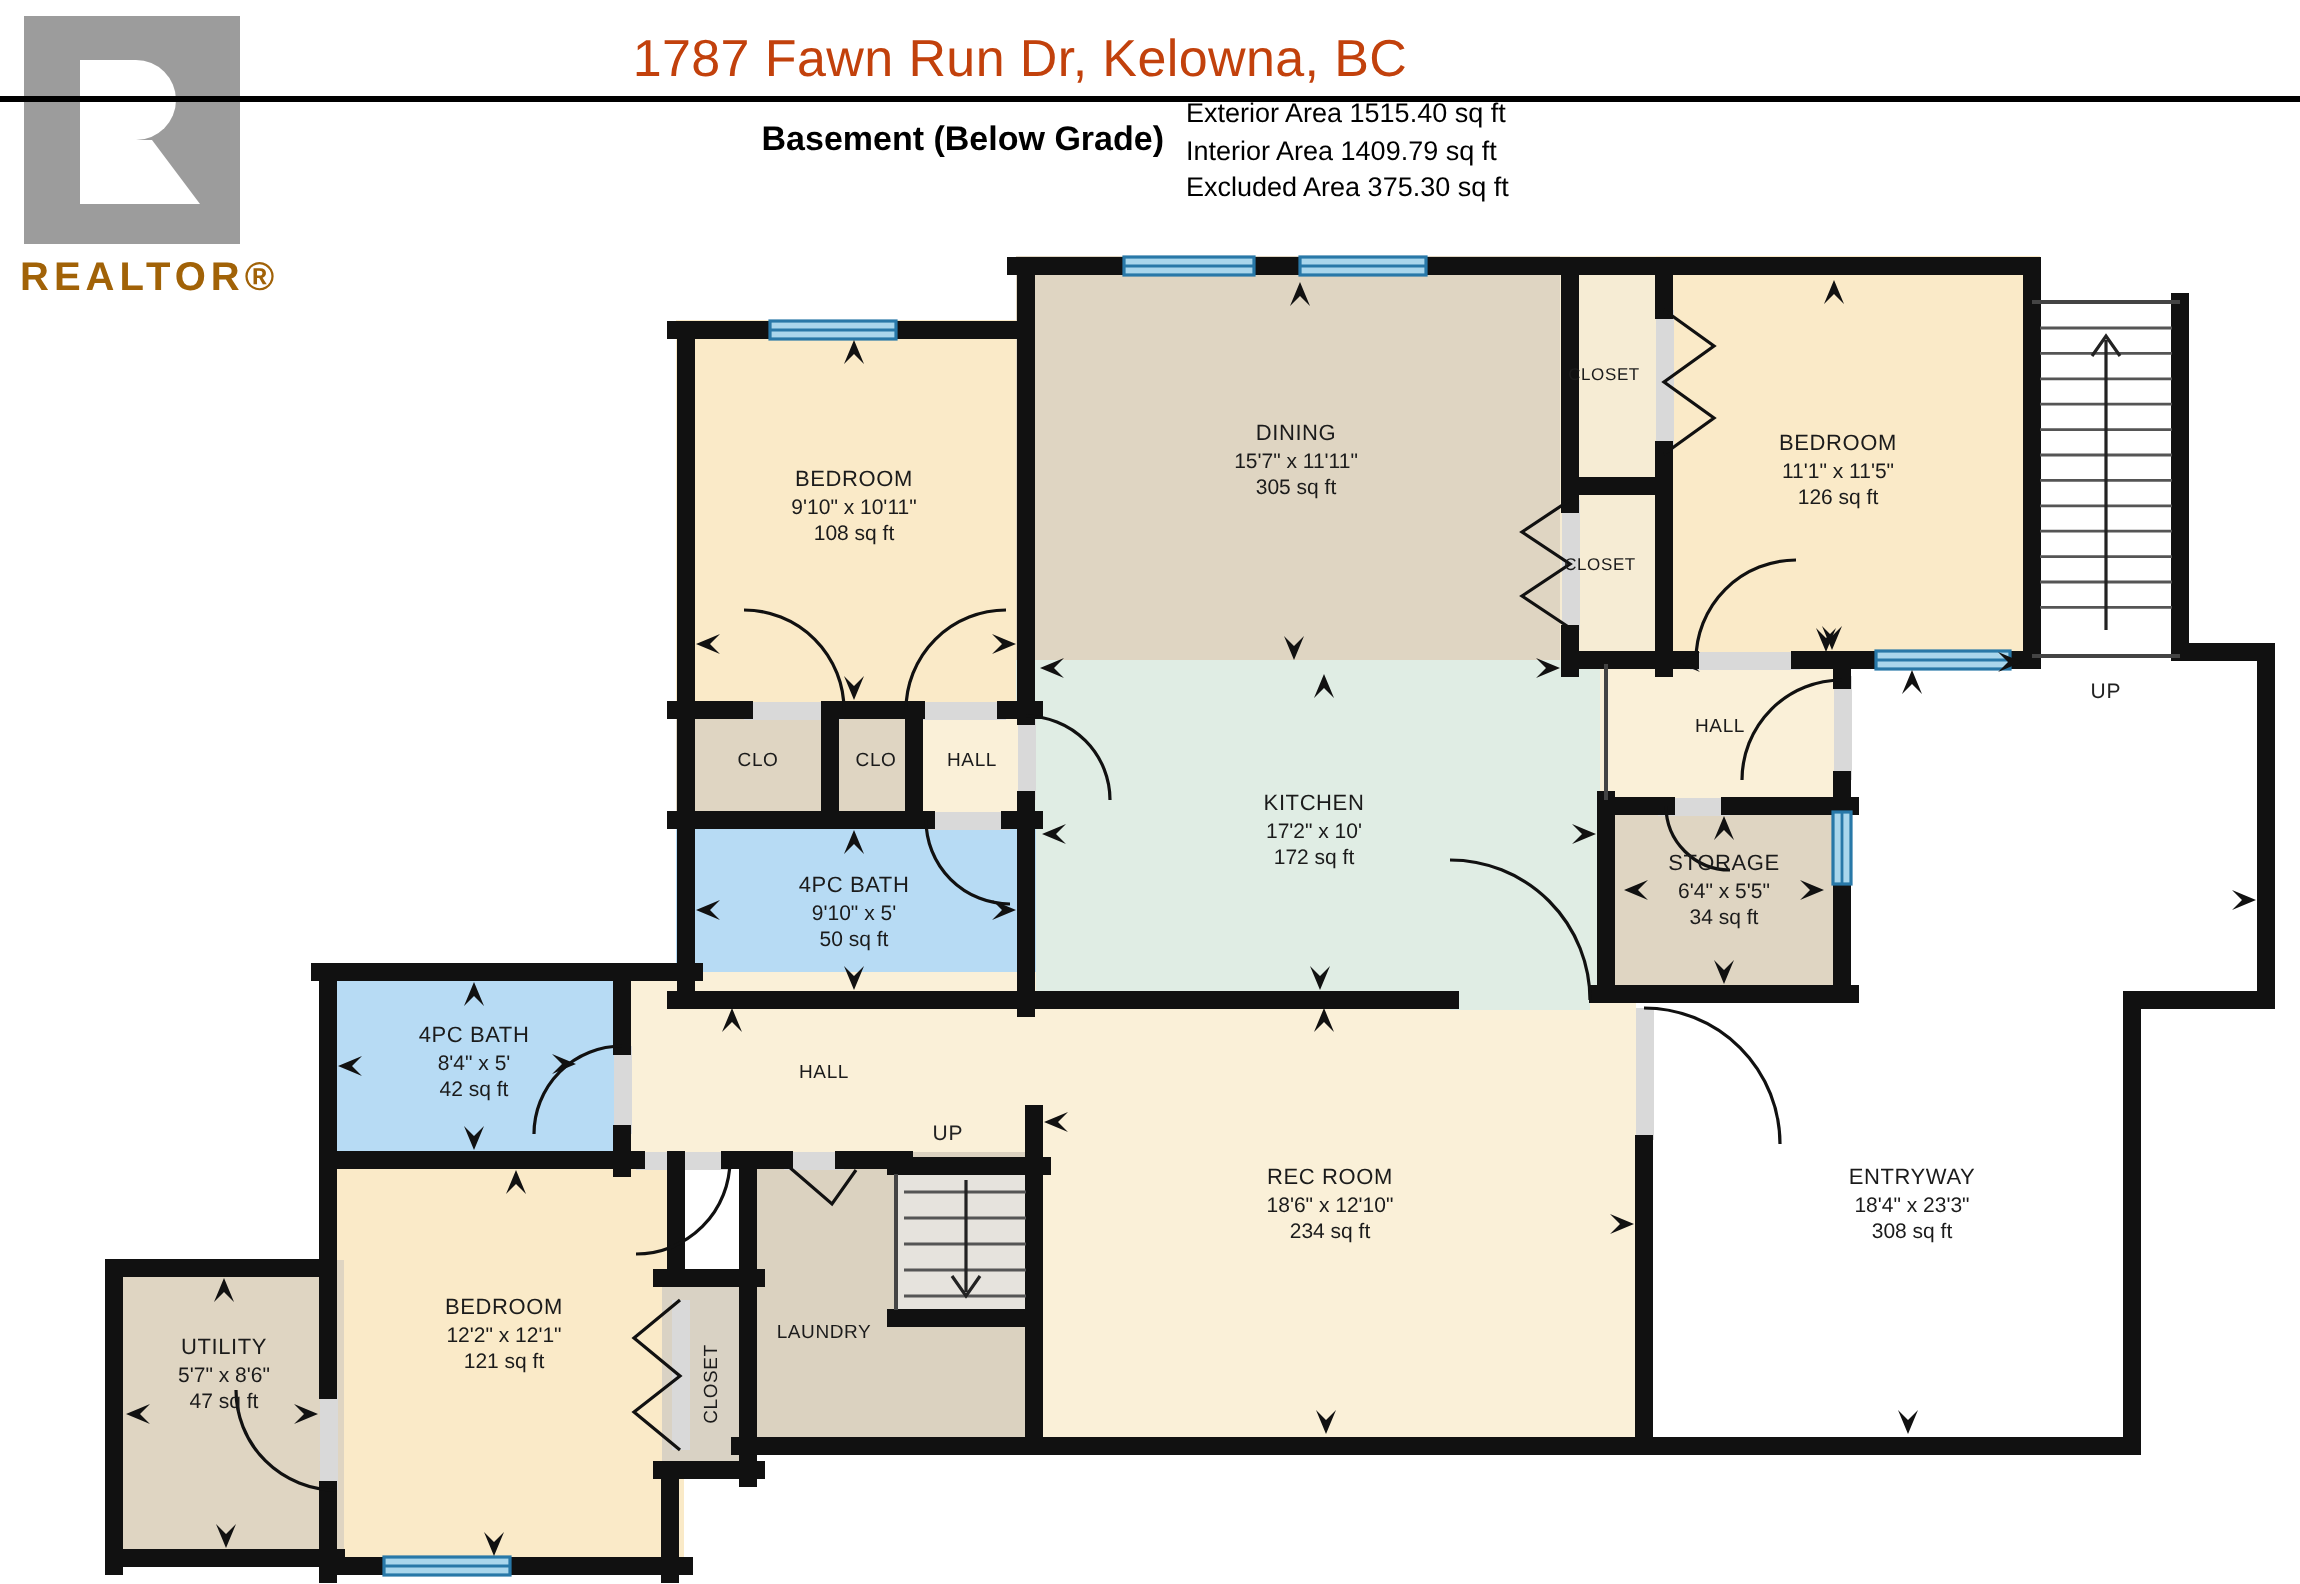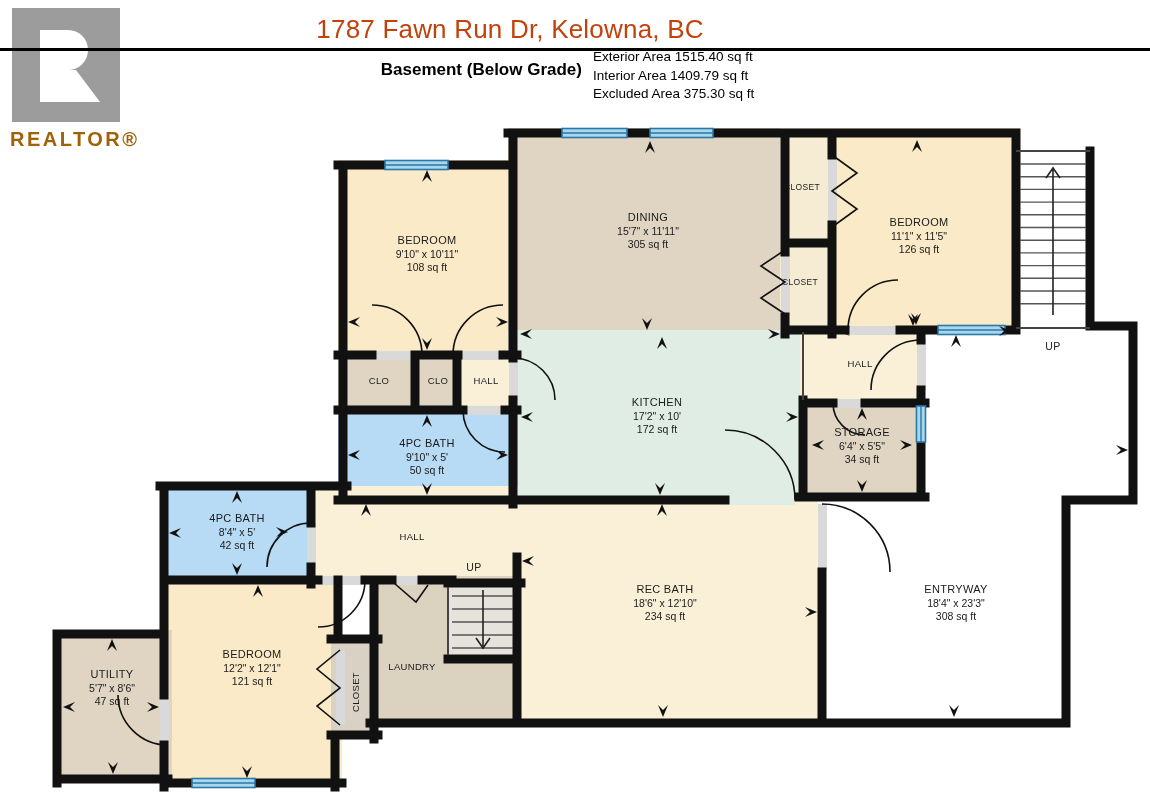--- a/index.html
+++ b/index.html
@@ -285,21 +285,21 @@
     </div>
     <div class="rlabel" style="left:237px;top:512px">
       <div class="rname">4PC BATH</div>
       <div class="rdims">8'4" x 5'</div>
       <div class="rarea">42 sq ft</div>
     </div>
     <div class="rlabel" style="left:412px;top:530px">
       <div class="rname sm">HALL</div>
     </div>
     <div class="rlabel" style="left:665px;top:583px">
-      <div class="rname">REC BATH</div>
+      <div class="rname">REC ROOM</div>
       <div class="rdims">18'6" x 12'10"</div>
       <div class="rarea">234 sq ft</div>
     </div>
     <div class="rlabel" style="left:956px;top:583px">
       <div class="rname">ENTRYWAY</div>
       <div class="rdims">18'4" x 23'3"</div>
       <div class="rarea">308 sq ft</div>
     </div>
     <div class="rlabel" style="left:252px;top:648px">
       <div class="rname">BEDROOM</div>

